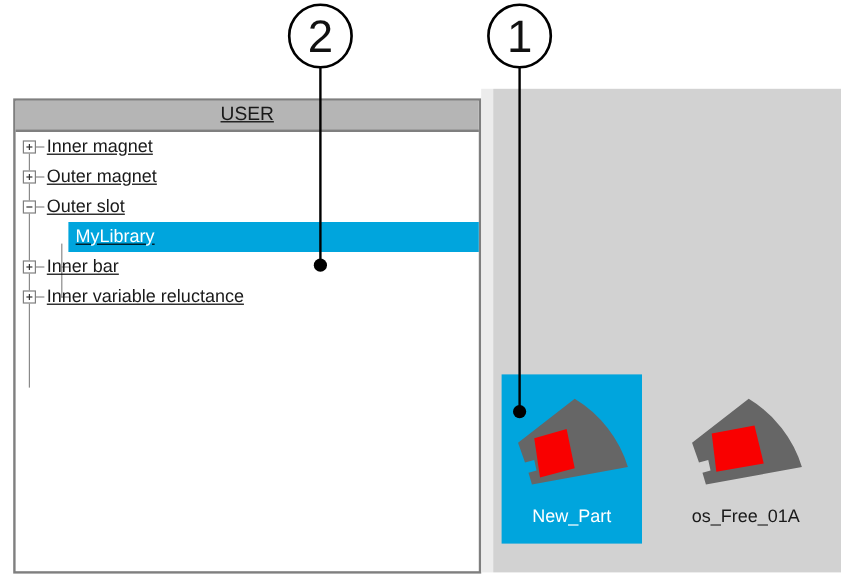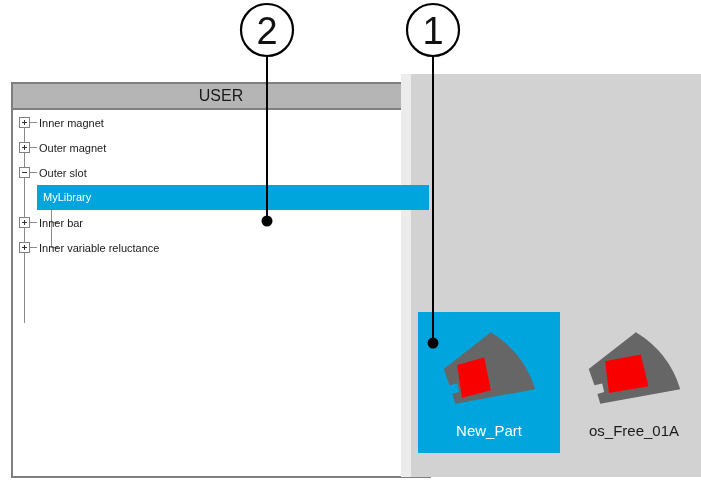--- a/index.html
+++ b/index.html
@@ -15,55 +15,55 @@
   }
   *{box-sizing:border-box;margin:0;padding:0;}
   html,body{background:#fff;}
   body{
     font-family:"Liberation Sans", sans-serif;
     width:701px;height:485px;position:relative;overflow:hidden;
   }
 
   
   .library-panel{
-    position:absolute;left:11px;top:82px;width:420px;height:396px;
-    background:#fff;border:2px solid var(--border-gray);
+    position:absolute;left:11px;top:82px;width:390px;height:396px;
+    background:#fff;border:2px solid var(--border-gray);text-decoration:underline;
   }
   .panel-header{
     height:26px;background:var(--header-gray);
     border-bottom:2px solid var(--border-gray);
     display:flex;align-items:center;justify-content:center;
     font-size:16px;color:var(--text-dark);
   }
   .tree{position:relative;width:100%;}
   .tree-row{height:25px;display:flex;align-items:center;
-    font-size:11px;color:var(--text-dark);white-space:nowrap;position:relative;z-index:1;}
+    font-size:15px;color:var(--text-dark);white-space:nowrap;position:relative;z-index:1;}
   .lvl0{padding-left:6px;}
   .expander{
     width:11px;height:11px;border:1px solid var(--border-gray);
     background:#fff;position:relative;flex:none;
   }
   .expander .bar-h{position:absolute;left:2px;right:2px;top:4px;height:1px;background:#333;}
   .expander .bar-v{position:absolute;top:2px;bottom:2px;left:4px;width:1px;background:#333;}
   .dash{width:7px;height:1px;background:var(--guide-gray);flex:none;}
   .lvl0 .row-label{padding-left:2px;}
-  .lvl1{padding-left:24px;justify-content:flex-end;}
+  .lvl1{padding-left:44px;justify-content:flex-end;}
   .lvl1 .row-label{flex:1;line-height:25px;padding-left:6px;}
   .lvl1[data-selected="true"] .row-label{background:var(--selection-blue);color:#fff;}
   
   .guide{position:absolute;background:var(--guide-gray);z-index:0;}
   .rail-root{left:11px;top:12px;width:1px;height:201px;}
   .rail-child{left:38px;top:93px;width:1px;height:45px;}
   .stub-tee{left:38px;top:112px;width:7px;height:1px;}
   .stub-elbow{left:38px;top:137px;width:7px;height:1px;}
 
   
   .panel-separator{position:absolute;left:401px;top:74px;width:10px;height:403px;background:var(--separator-gray);}
   .parts-panel{position:absolute;left:411px;top:74px;width:290px;height:403px;background:var(--panel-gray);}
-  .part-tile{position:absolute;top:238px;width:142px;height:141px;}
+  .part-tile{position:absolute;top:238px;width:117px;height:141px;}
   .part-tile[data-selected="true"]{background:var(--selection-blue);}
   .tile-new-part{left:7px;}
   .tile-os-free{left:152px;}
   .part-graphic{display:block;margin:17px auto 0;}
   .shape-steel{fill:var(--shape-gray);}
   .shape-slot{fill:var(--shape-red);}
   .part-label{position:absolute;left:0;right:0;bottom:14px;text-align:center;
     font-size:15px;color:var(--text-dark);}
   .part-tile[data-selected="true"] .part-label{color:#fff;}
 

